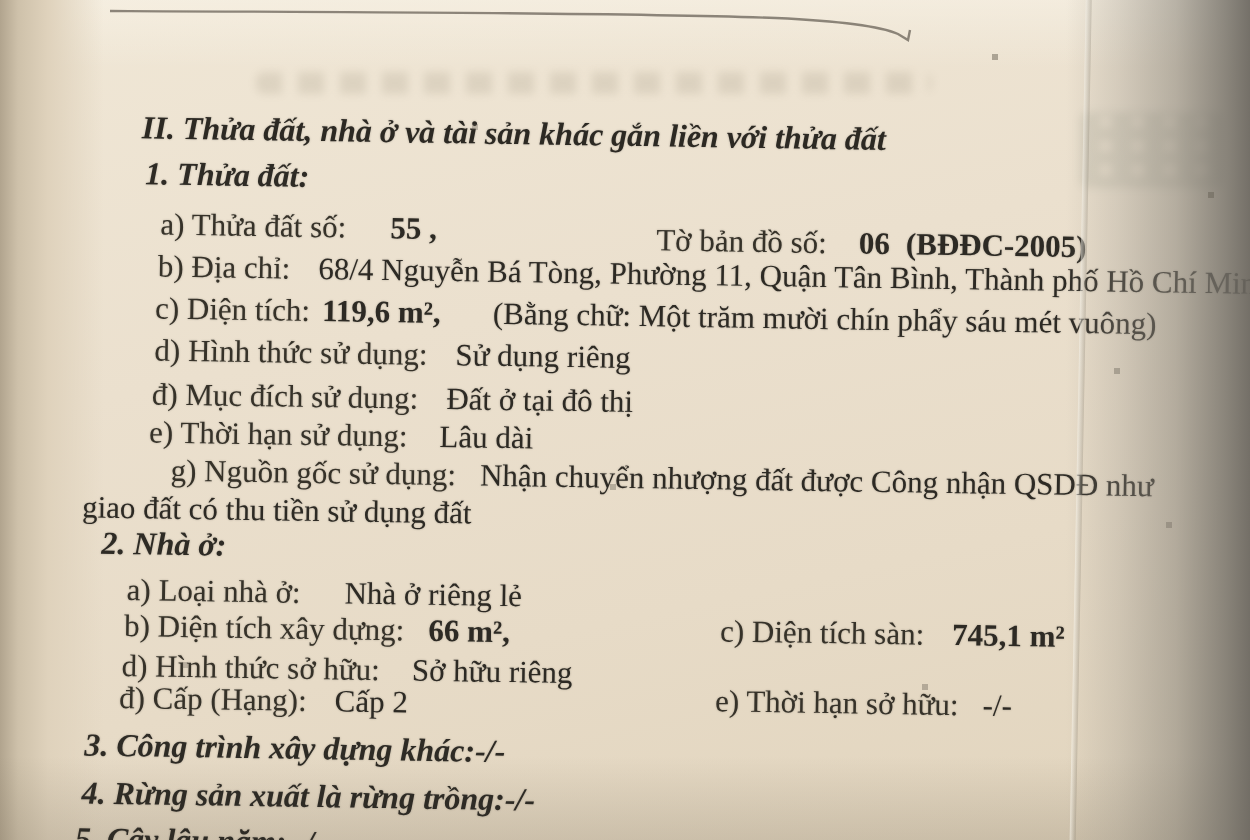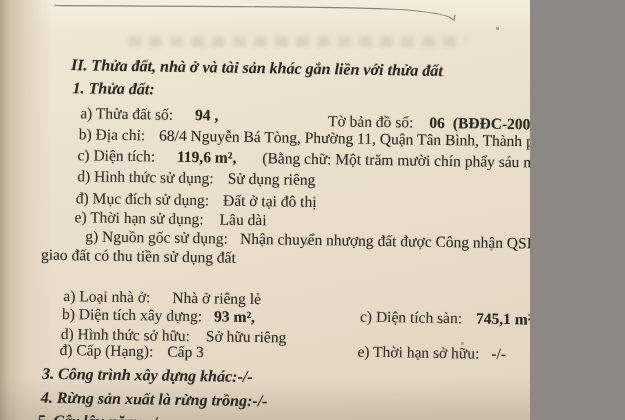--- a/index.html
+++ b/index.html
@@ -1,21 +1,21 @@
 <!DOCTYPE html>
 <html><head>
 <meta charset="utf-8">
 <style>
   html,body{margin:0;padding:0;}
   body{
     width:625px;height:420px;overflow:hidden;
     font-family:"Liberation Serif","DejaVu Serif",serif;
     background:#8d8982;
   }
-  .photo{position:relative;width:530px;height:420px;overflow:hidden;}
+  .photo{position:relative;width:625px;height:420px;overflow:hidden;}
   .paper{
     position:absolute;inset:0;
     background:linear-gradient(168deg,#f0e7d6 0%,#ebe0ce 38%,#e7dbc7 68%,#e1d4bd 100%);
   }
   
   .edge-left{
     position:absolute;left:0;top:0;bottom:0;width:52px;pointer-events:none;
     background:linear-gradient(90deg,#b1a48e 0,#cec1aa 9px,#dfd2bc 24px,rgba(233,222,205,0) 52px);
   }
   .edge-bottom{
@@ -70,21 +70,21 @@
     text-shadow:0 0 1px rgba(51,48,42,.35);
   }
   .frag{position:absolute;white-space:nowrap;}
   .heading{font-weight:bold;font-style:italic;font-size:16px;color:#2c2923;}
   .sec{font-weight:bold;font-style:italic;font-size:16px;color:#2e2b25;}
   .lbl{color:#363229;}
   .val{color:#2d2a24;}
   .strong{font-weight:700;}
   .para{white-space:normal;width:548px;text-indent:44px;line-height:18.5px;}
   .ml8{margin-left:8px;}.ml12{margin-left:12px;}.ml14{margin-left:14px;}
-  .ml16{margin-left:16px;}.ml18{margin-left:22px;}.ml22{margin-left:22px;}.ml26{margin-left:26px;}
+  .ml16{margin-left:16px;}.ml18{margin-left:6px;}.ml22{margin-left:22px;}.ml26{margin-left:26px;}
 </style>
 </head>
 <body>
 
 <div class="photo">
   <div class="paper">
     <div class="edge-top"></div>
     <div class="edge-left"></div>
     <div class="edge-bottom"></div>
     <div class="bleed bleed1"></div>
@@ -94,21 +94,21 @@
       <path d="M55,5.5 C180,6 320,6.5 388,9 C420,10.5 440,13 449,17 l5,3 l1,-5" fill="none" stroke="#5f594e" stroke-width="1.2" opacity="0.7"></path>
     </svg>
 
     <div class="content">
 
       <div class="frag heading" style="top:54px;left:72px">II. Thửa đất, nhà ở và tài sản khác gắn liền với thửa đất</div>
 
       <div class="frag sec" style="top:77px;left:74px">1. Thửa đất:</div>
 
       <div class="frag" style="top:102px;left:82px">
-        <span class="lbl">a) Thửa đất số:</span><span class="val strong ml22">94 ,</span>
+        <span class="lbl">a) Thửa đất số:</span><span class="val strong ml22">55 ,</span>
       </div>
 
       <div class="frag" style="top:106px;left:330px">
         <span class="lbl">Tờ bản đồ số:</span><span class="val strong ml16">06</span><span class="val strong ml8">(BĐĐC-2005)</span>
       </div>
 
       <div class="frag" style="top:123px;left:81px">
         <span class="lbl">b) Địa chỉ:</span><span class="val ml14">68/4 Nguyễn Bá Tòng, Phường 11, Quận Tân Bình, Thành phố Hồ Chí Minh</span>
       </div>
 
@@ -125,39 +125,40 @@
       </div>
 
       <div class="frag" style="top:206px;left:78px">
         <span class="lbl">e) Thời hạn sử dụng:</span><span class="val ml16">Lâu dài</span>
       </div>
 
       <div class="frag para" style="top:226px;left:45px">
         <span class="lbl">g) Nguồn gốc sử dụng:</span><span class="val ml12">Nhận chuyển nhượng đất được Công nhận QSDĐ như giao đất có thu tiền sử dụng đất</span>
       </div>
 
+      <div class="frag sec" style="top:262px;left:55px">2. Nhà ở:</div>
 
       <div class="frag" style="top:285px;left:68px">
         <span class="lbl">a) Loại nhà ở:</span><span class="val ml22">Nhà ở riêng lẻ</span>
       </div>
 
       <div class="frag" style="top:303px;left:67px">
-        <span class="lbl">b) Diện tích xây dựng:</span><span class="val strong ml12">93 m²,</span>
+        <span class="lbl">b) Diện tích xây dựng:</span><span class="val strong ml12">66 m²,</span>
       </div>
 
       <div class="frag" style="top:301px;left:365px">
         <span class="lbl">c) Diện tích sàn:</span><span class="val strong ml14">745,1 m²</span>
       </div>
 
       <div class="frag" style="top:323px;left:66px">
         <span class="lbl">d) Hình thức sở hữu:</span><span class="val ml16">Sở hữu riêng</span>
       </div>
 
       <div class="frag" style="top:339px;left:65px">
-        <span class="lbl">đ) Cấp (Hạng):</span><span class="val ml14">Cấp 3</span>
+        <span class="lbl">đ) Cấp (Hạng):</span><span class="val ml14">Cấp 2</span>
       </div>
 
       <div class="frag" style="top:336px;left:363px">
         <span class="lbl">e) Thời hạn sở hữu:</span><span class="val ml12">-/-</span>
       </div>
 
       <div class="frag sec" style="top:363px;left:48px">3. Công trình xây dựng khác:-/-</div>
 
       <div class="frag sec" style="top:387px;left:47px">4. Rừng sản xuất là rừng trồng:-/-</div>
 

